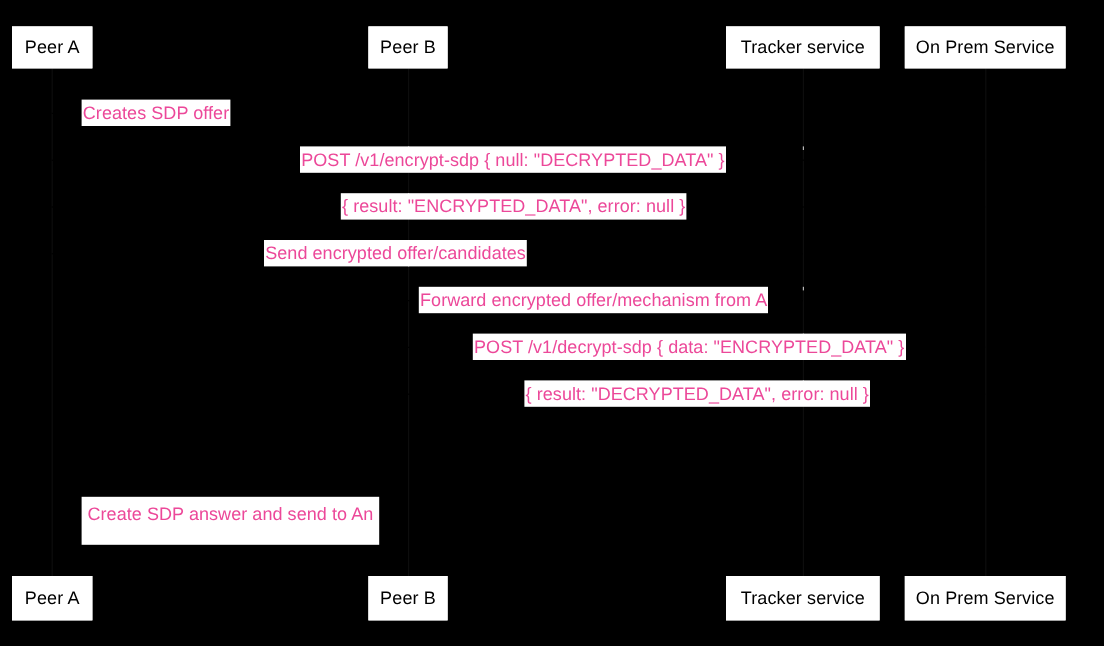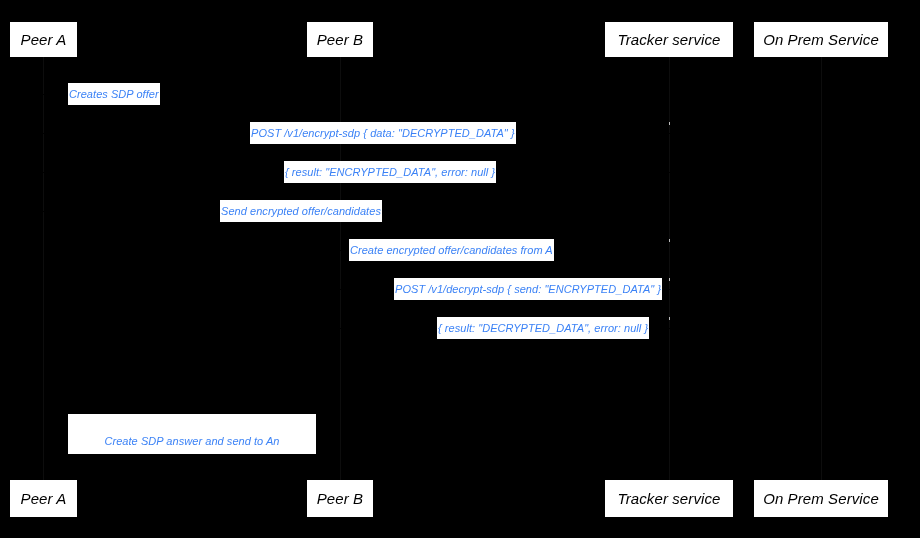--- a/index.html
+++ b/index.html
@@ -14,21 +14,20 @@
     overflow: hidden;
     font-family: "Liberation Sans", sans-serif;
     -webkit-font-smoothing: antialiased;
   }
 
   #diagram {
     position: absolute;
     inset: 0;
     width: 920px;
     height: 538px;
-    font-style: italic;
   }
 
   
   .participant {
     position: absolute;
     background: #ffffff;
     color: #000000;
     border: 1px solid #ffffff;
     box-sizing: border-box;
     display: flex;
@@ -54,34 +53,34 @@
     width: 1px;
     background: #b9b9b9;
     z-index: 3;
     pointer-events: none;
   }
 
   
   .msg-label {
     position: absolute;
     background: #ffffff;
-    color: #3b82f6;
-    font-size: 11px;
+    color: #ec4899;
+    font-size: 15px;
     line-height: 19px;
     white-space: nowrap;
     padding: 2px 1px 2px 1px;
     box-sizing: border-box;
     z-index: 4;
     letter-spacing: 0.05px;
   }
   .msg-label.two-line {
     white-space: normal;
     text-align: center;
     line-height: 20px;
-    padding: 17px 2px;
+    padding: 5px 2px;
   }
 
   
   .arrow {
     position: absolute;
     height: 1px;
     background: #000000;
     z-index: 1;
   }
 </style>
@@ -105,33 +104,33 @@
     <span>Tracker service</span>
   </div>
   <div class="participant" style="left:754px; top:22px; width:134px; height:35px;">
     <span>On Prem Service</span>
   </div>
 
   <div class="arrow" style="left:43px; top:94px; width:25px;"></div>
   <div class="msg-label" style="left:68px; top:83px; height:22px;">Creates SDP offer</div>
 
   <div class="arrow" style="left:43px; top:133px; width:778px;"></div>
-  <div class="msg-label" style="left:250px; top:122px; height:22px;">POST /v1/encrypt-sdp { data: "DECRYPTED_DATA" }</div>
+  <div class="msg-label" style="left:250px; top:122px; height:22px;">POST /v1/encrypt-sdp { null: "DECRYPTED_DATA" }</div>
 
   <div class="arrow" style="left:43px; top:172px; width:778px;"></div>
   <div class="msg-label" style="left:284px; top:161px; height:22px;">{ result: "ENCRYPTED_DATA", error: null }</div>
 
   <div class="arrow" style="left:43px; top:211px; width:626px;"></div>
   <div class="msg-label" style="left:220px; top:200px; height:22px;">Send encrypted offer/candidates</div>
 
   <div class="arrow" style="left:340px; top:250px; width:329px;"></div>
-  <div class="msg-label" style="left:349px; top:239px; height:22px;">Create encrypted offer/candidates from A</div>
+  <div class="msg-label" style="left:349px; top:239px; height:22px;">Forward encrypted offer/mechanism from A</div>
 
   <div class="arrow" style="left:340px; top:289px; width:481px;"></div>
-  <div class="msg-label" style="left:394px; top:278px; height:22px;">POST /v1/decrypt-sdp { send: "ENCRYPTED_DATA" }</div>
+  <div class="msg-label" style="left:394px; top:278px; height:22px;">POST /v1/decrypt-sdp { data: "ENCRYPTED_DATA" }</div>
 
   <div class="arrow" style="left:340px; top:328px; width:481px;"></div>
   <div class="msg-label" style="left:437px; top:317px; height:22px;">{ result: "DECRYPTED_DATA", error: null }</div>
 
 
   <div class="msg-label two-line" style="left:68px; top:414px; width:248px; height:40px;">
     <span>Create SDP answer and send to An</span><br>
   </div>
 
   <div class="lifeline-tick" style="left:340px; top:122px; height:3px;"></div>

